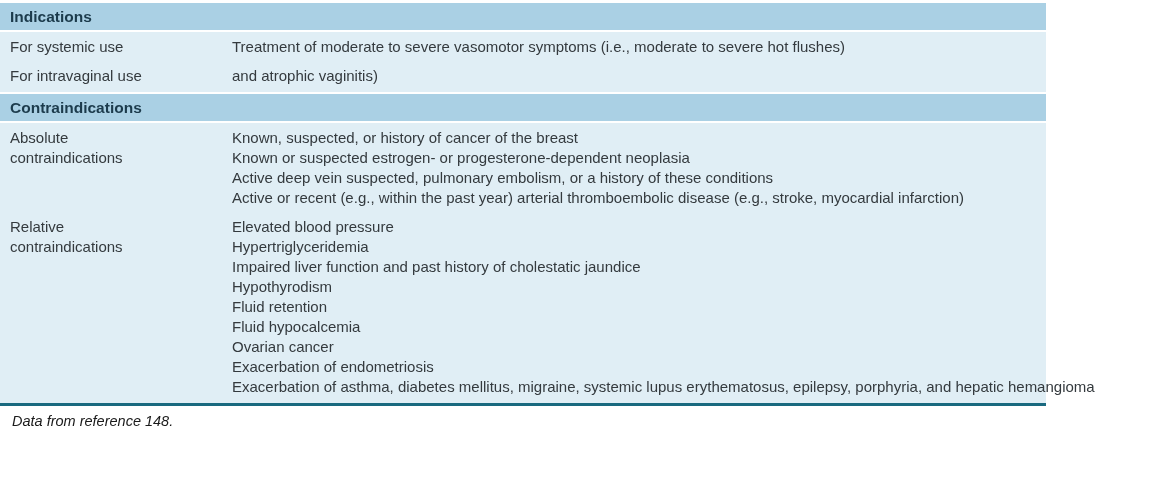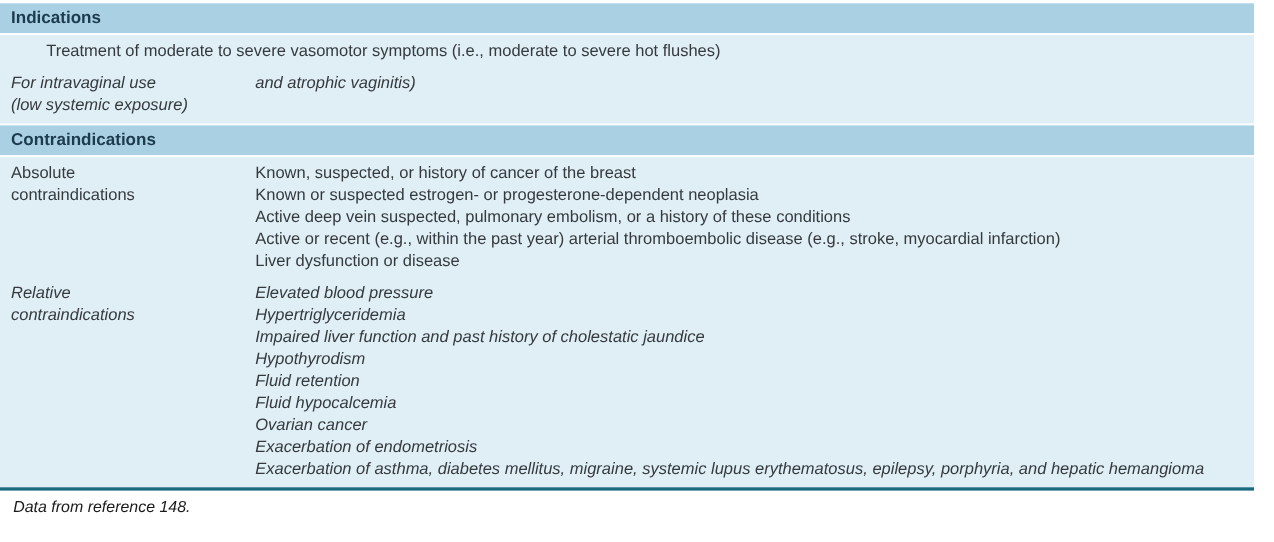--- a/index.html
+++ b/index.html
@@ -3,21 +3,21 @@
 <meta charset="utf-8">
 <style>
   * { margin:0; padding:0; box-sizing:border-box; }
   html,body { background:#ffffff; }
   body {
     width:1158px; height:493px;
     font-family:"Liberation Sans", sans-serif;
     color:#343a3e;
     overflow:hidden;
   }
-  .table { width:1140px; }
+  .table { width:1046px; }
   .band {
     background:#aad0e4;
     border-top:2px solid #ffffff;
     border-bottom:2px solid #ffffff;
     padding:4px 10px 3px 10px;
     font-size:15.5px;
     font-weight:bold;
     color:#1c3b4c;
     line-height:20px;
   }
@@ -25,21 +25,21 @@
   .section-body {
     background:#e0eef5;
     padding:5px 0 6px 0;
     font-size:15px;
   }
   .row {
     display:grid;
     grid-template-columns:190px 1fr;
     padding:0 10px;
   }
-  .row + .row { margin-top:9px;font-style:italic; }
+  .row + .row { margin-top:9px; }
   .cell-label { color:#343a3e; }
   .cell-content { color:#343a3e;margin-left:32px; }
   .line { line-height:20px; white-space:nowrap; }
   .bottom-rule { height:3px; background:#19697f; }
   .footnote {
     font-style:italic;
     font-size:14.5px;
     color:#1a1a1a;
     padding:7px 0 0 12px;
     line-height:17px;
@@ -48,28 +48,30 @@
 </head>
 <body>
 
 <div class="table">
 
   <div class="band first">
     <span>Indications</span>
   </div>
   <div class="section-body">
     <div class="row">
+      <div class="cell-label">
+        <div class="line">For systemic use</div>
+      </div>
       <div class="cell-content">
         <div class="line">Treatment of moderate to severe vasomotor symptoms (i.e., moderate to severe hot flushes)</div>
       </div>
     </div>
     <div class="row">
       <div class="cell-label">
         <div class="line">For intravaginal use</div>
-        <div class="line">(low systemic exposure)</div>
       </div>
       <div class="cell-content">
         <div class="line">and atrophic vaginitis)</div>
       </div>
     </div>
   </div>
 
   <div class="band">
     <span>Contraindications</span>
   </div>
@@ -77,21 +79,20 @@
     <div class="row">
       <div class="cell-label">
         <div class="line">Absolute</div>
         <div class="line">contraindications</div>
       </div>
       <div class="cell-content">
         <div class="line">Known, suspected, or history of cancer of the breast</div>
         <div class="line">Known or suspected estrogen- or progesterone-dependent neoplasia</div>
         <div class="line">Active deep vein suspected, pulmonary embolism, or a history of these conditions</div>
         <div class="line">Active or recent (e.g., within the past year) arterial thromboembolic disease (e.g., stroke, myocardial infarction)</div>
-        <div class="line">Liver dysfunction or disease</div>
       </div>
     </div>
     <div class="row">
       <div class="cell-label">
         <div class="line">Relative</div>
         <div class="line">contraindications</div>
       </div>
       <div class="cell-content">
         <div class="line">Elevated blood pressure</div>
         <div class="line">Hypertriglyceridemia</div>

